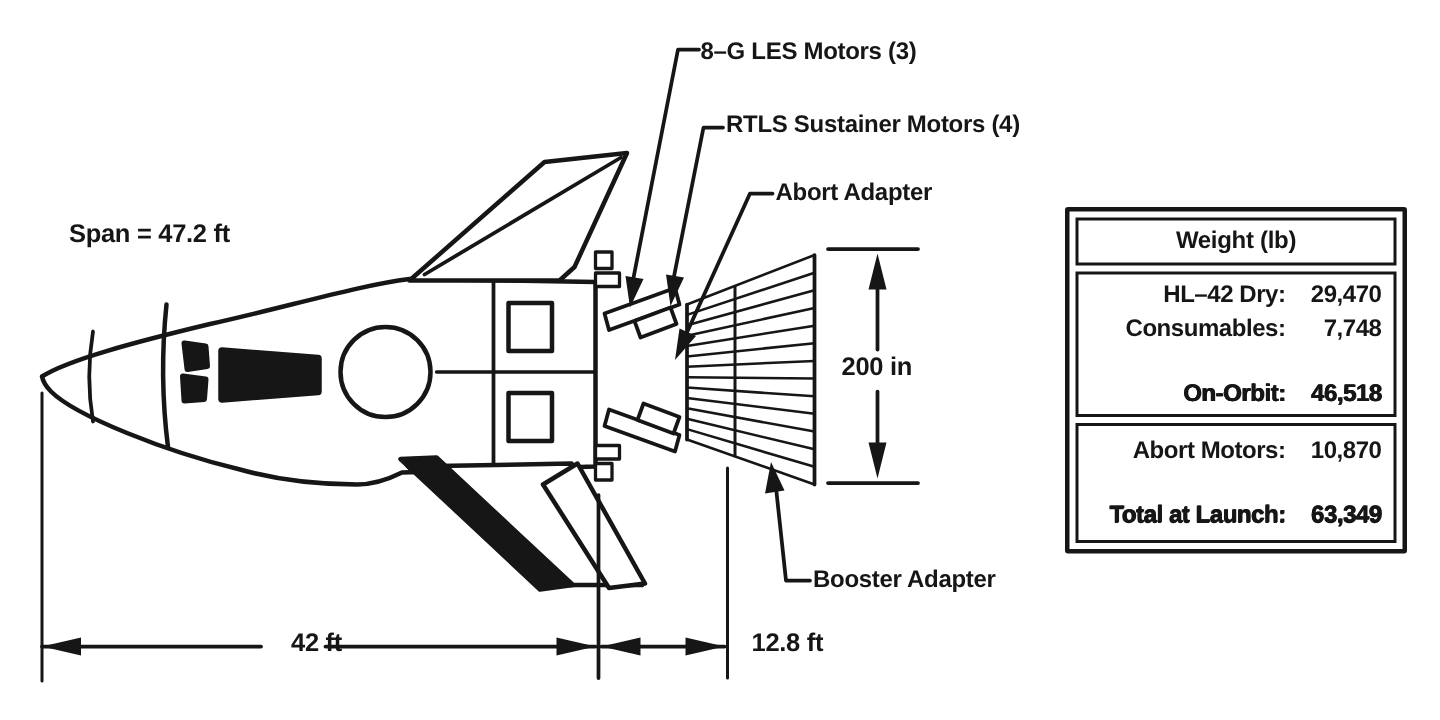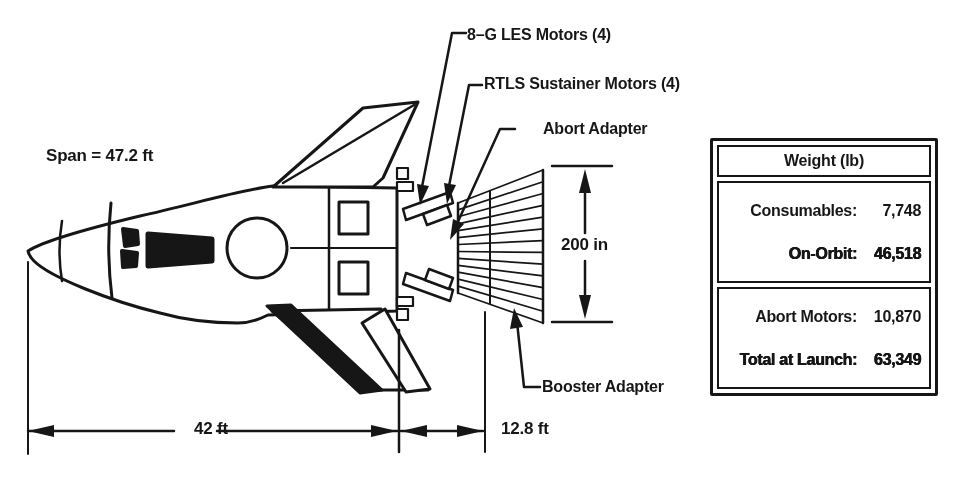--- a/index.html
+++ b/index.html
@@ -9,21 +9,21 @@
   }
   .canvas{position:absolute;left:0;top:0;width:960px;height:480px;background:#ffffff;}
   svg{position:absolute;left:0;top:0;}
   .lbl{
     position:absolute;font-weight:700;color:#161616;white-space:nowrap;
     letter-spacing:-0.2px;font-size:16px;line-height:20px;
   }
   .dimlbl{font-size:17px;}
   
   .wtable{
-    position:absolute;left:710px;top:138px;width:228px;height:258px;
+    position:absolute;left:710px;top:138px;width:228px;height:231px;
     border:3px solid #161616;border-radius:2px;background:#fff;
     padding:4px;box-sizing:border-box;display:flex;flex-direction:column;gap:4px;
   }
   .wt-box{border:2px solid #161616;background:#fff;box-sizing:border-box;}
   .wt-head{
     flex:0 0 32px;display:flex;align-items:center;justify-content:center;
     font-weight:700;font-size:16px;letter-spacing:-0.2px;
   }
   .wt-sec{flex:1;display:flex;flex-direction:column;justify-content:center;padding:2px 0;}
   .wt-row{
@@ -122,33 +122,37 @@
       <g fill="#161616" stroke="none">
         <polygon points="420,205 429,186 417,184"></polygon>
         <polygon points="447,204 456,185 444,183"></polygon>
         <polygon points="450,240 464,224 453,219"></polygon>
         <polygon points="514,308 510,329 523,327"></polygon>
       </g>
     </g>
   </svg>
 
   <div class="lbl dimlbl" style="left:46px;top:146px;">Span = 47.2 ft</div>
-  <div class="lbl" style="left:467px;top:25px;">8–G LES Motors (4)</div>
+  <div class="lbl" style="left:467px;top:25px;">8–G LES Motors (3)</div>
   <div class="lbl" style="left:484px;top:74px;">RTLS Sustainer Motors (4)</div>
-  <div class="lbl" style="left:543px;top:119px;">Abort Adapter</div>
+  <div class="lbl" style="left:517px;top:119px;">Abort Adapter</div>
   <div class="lbl" style="left:542px;top:377px;">Booster Adapter</div>
   <div class="lbl dimlbl" style="left:561px;top:235px;">200 in</div>
   <div class="lbl dimlbl" style="left:194px;top:419px;">42 ft</div>
   <div class="lbl dimlbl" style="left:501px;top:419px;">12.8 ft</div>
 
   <div class="wtable">
     <div class="wt-box wt-head">
       <span>Weight (lb)</span>
     </div>
     <div class="wt-box wt-sec">
+      <div class="wt-row">
+        <span class="l">HL–42 Dry:</span>
+        <span class="v">29,470</span>
+      </div>
       <div class="wt-row">
         <span class="l">Consumables:</span>
         <span class="v">7,748</span>
       </div>
       <div class="wt-row heavy">
         <span class="l">On-Orbit:</span>
         <span class="v">46,518</span>
       </div>
     </div>
     <div class="wt-box wt-sec">

